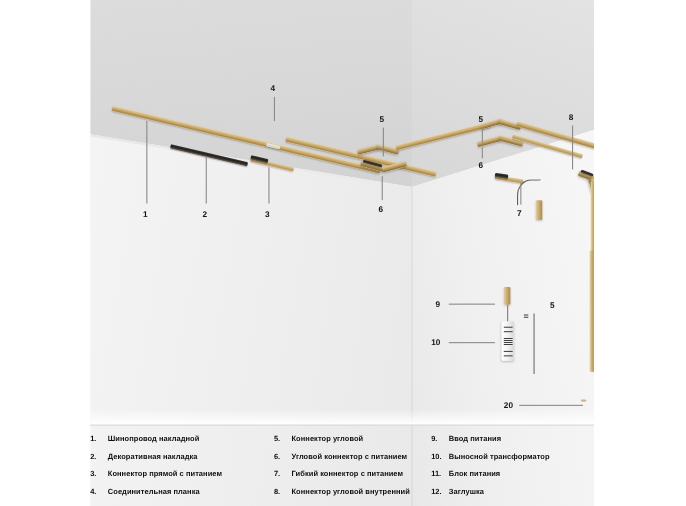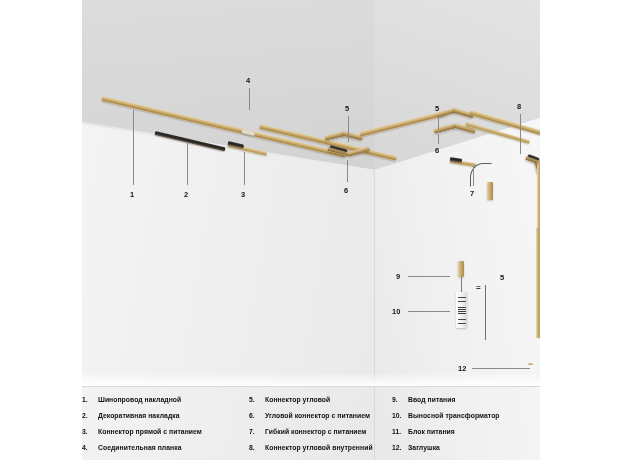--- a/index.html
+++ b/index.html
@@ -205,21 +205,21 @@
 
   <div class="lead-h" style="left:408px;top:276px;width:42px;"></div>
   <div class="num" style="left:396px;top:272px;">9</div>
 
   <div class="lead-h" style="left:408px;top:311px;width:42px;"></div>
   <div class="num" style="left:392px;top:307px;">10</div>
 
   <div class="num" style="left:500px;top:273px;">5</div>
 
   <div class="lead-h" style="left:472px;top:368px;width:58px;"></div>
-  <div class="num" style="left:458px;top:364px;">12</div>
+  <div class="num" style="left:458px;top:364px;">20</div>
 
   <div id="divider"></div>
 
   <div id="legend">
 
     <div class="lg-col">
       <div class="lg-item">
         <span class="lg-num">1.</span>
         <span class="lg-txt">Шинопровод накладной</span>
       </div>

